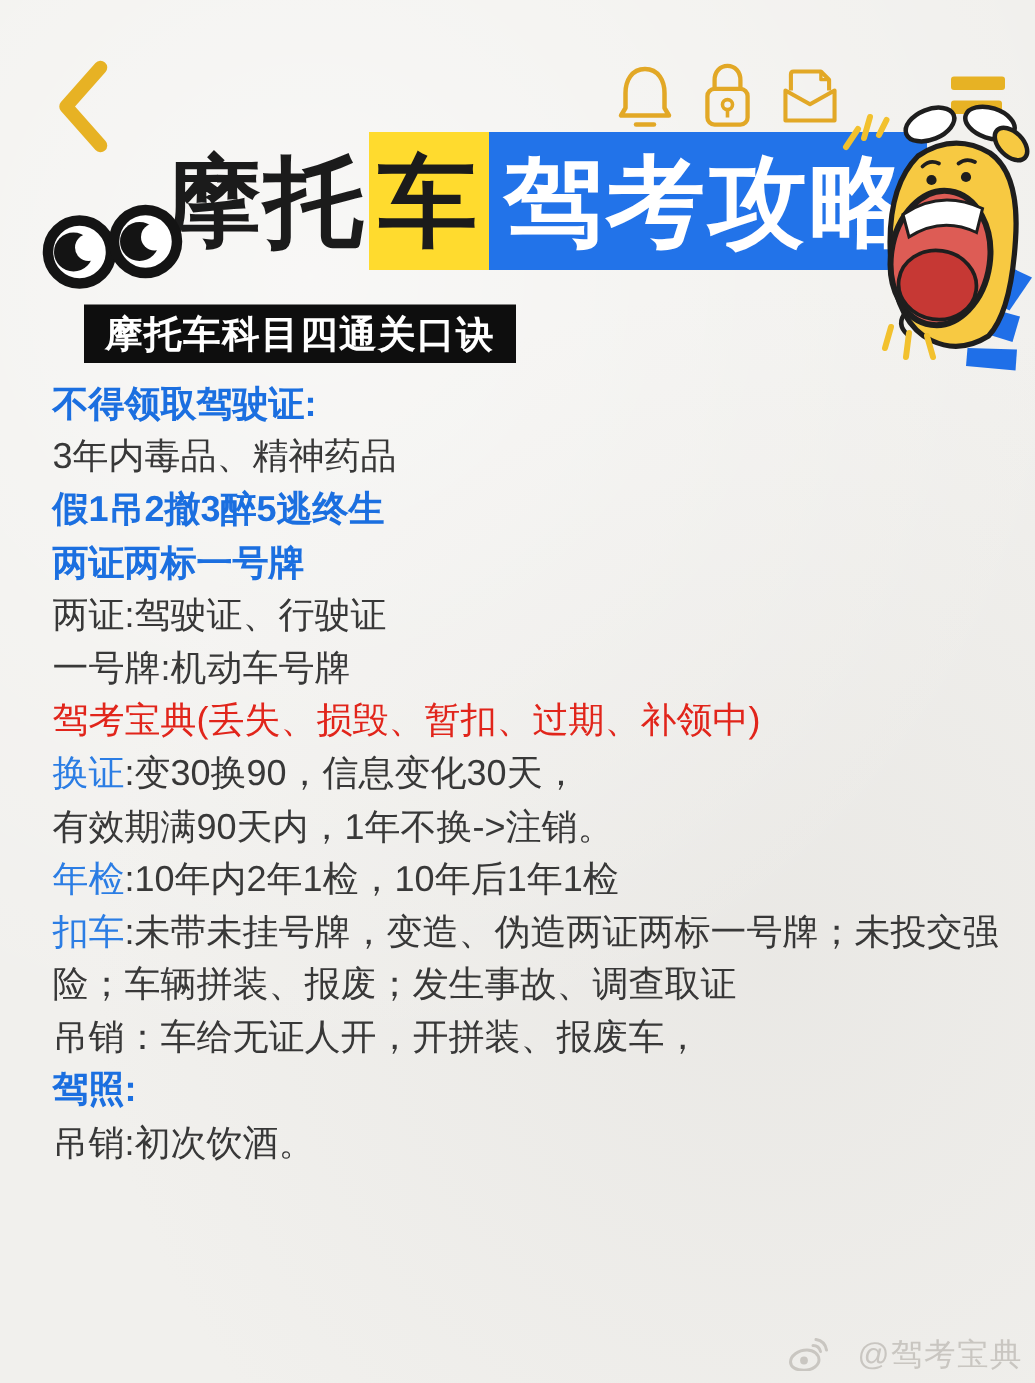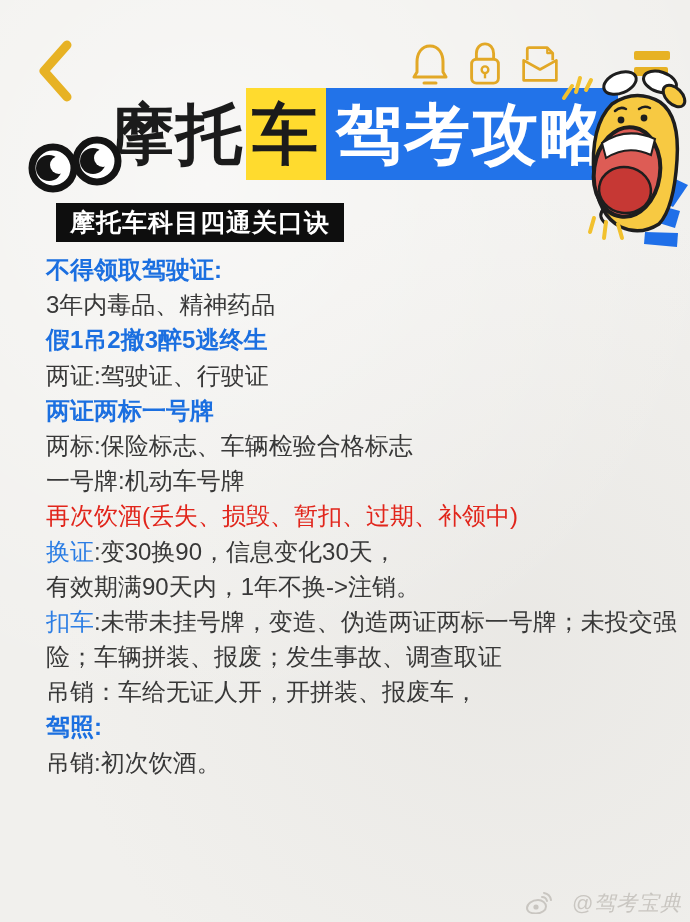--- a/index.html
+++ b/index.html
@@ -33,29 +33,29 @@
   .sparkle-bottom{position:absolute;left:586px;top:212px;width:40px;height:34px;z-index:4;}
   .speedmarks{position:absolute;left:642px;top:176px;width:48px;height:72px;z-index:1;}
   
   .badge{
     position:absolute;left:35px;top:203px;height:39px;background:#0e0e0e;color:#ffffff;
     display:flex;align-items:center;padding:0 14px;font-size:25px;font-weight:700;
     letter-spacing:1px;z-index:2;white-space:nowrap;margin-left:21px;
   }
   
   .bodytext{position:absolute;left:35px;top:252px;width:632px;font-size:24px;}
-  .body-line{height:35.2px;line-height:35.2px;white-space:nowrap;margin-left:11px;}
+  .body-line{height:35.2px;line-height:35.2px;white-space:nowrap;}
   .s-black{color:#383838;}
   .s-blue-bold{color:#1b6fe0;font-weight:700;}
   .s-blue{color:#2b7de4;}
   .s-red{color:#e1251b;}
   
   .watermark{
     position:absolute;right:8px;bottom:5px;display:flex;align-items:center;gap:20px;
-    color:#c9c6c1;font-size:21px;letter-spacing:1px;font-style:italic;
+    color:#c9c6c1;font-size:21px;letter-spacing:1px;
   }
   .watermark svg{width:26px;height:22px;}
 </style>
 </head>
 <body>
 
 <div id="page">
 
   <svg class="back" viewBox="0 0 34 62">
     <polyline points="29,5 6,31 29,57" fill="none" stroke="#e7b224" stroke-width="9" stroke-linecap="round" stroke-linejoin="round"></polyline>
@@ -131,27 +131,27 @@
     <polygon points="9,27 38,35 33,52 4,43" fill="#1f6fe8"></polygon>
     <polygon points="3,56 36,57 35,71 2,68" fill="#1f6fe8"></polygon>
   </svg>
 
   <div class="badge">摩托车科目四通关口诀</div>
 
   <div class="bodytext">
       <div class="body-line"><span class="s-blue-bold">不得领取驾驶证:</span></div>
       <div class="body-line"><span class="s-black">3年内毒品、精神药品</span></div>
       <div class="body-line"><span class="s-blue-bold">假1吊2撤3醉5逃终生</span></div>
+      <div class="body-line"><span class="s-blue-bold">两证两标一号牌</span></div>
       <div class="body-line"><span class="s-black">两证:驾驶证、行驶证</span></div>
-      <div class="body-line"><span class="s-blue-bold">两证两标一号牌</span></div>
-      <div class="body-line"><span class="s-black">两标:保险标志、车辆检验合格标志</span></div>
       <div class="body-line"><span class="s-black">一号牌:机动车号牌</span></div>
-      <div class="body-line"><span class="s-red">再次饮酒(丢失、损毁、暂扣、过期、补领中)</span></div>
+      <div class="body-line"><span class="s-red">驾考宝典(丢失、损毁、暂扣、过期、补领中)</span></div>
       <div class="body-line"><span class="s-blue">换证</span><span class="s-black">:变30换90，信息变化30天，</span></div>
       <div class="body-line"><span class="s-black">有效期满90天内，1年不换-&gt;注销。</span></div>
+      <div class="body-line"><span class="s-blue">年检</span><span class="s-black">:10年内2年1检，10年后1年1检</span></div>
       <div class="body-line"><span class="s-blue">扣车</span><span class="s-black">:未带未挂号牌，变造、伪造两证两标一号牌；未投交强</span></div>
       <div class="body-line"><span class="s-black">险；车辆拼装、报废；发生事故、调查取证</span></div>
       <div class="body-line"><span class="s-black">吊销：车给无证人开，开拼装、报废车，</span></div>
       <div class="body-line"><span class="s-blue-bold">驾照:</span></div>
       <div class="body-line"><span class="s-black">吊销:初次饮酒。</span></div>
     </div>
 
   <div class="watermark">
     <svg viewBox="0 0 26 22">
       <path d="M12 8 C6 8 1 12 1 16 C1 19.5 5 21.5 10 21.5 C16 21.5 20 18 20 14.5 C20 11 16.5 8 12 8 Z" fill="none" stroke="#c9c6c1" stroke-width="2"></path>

